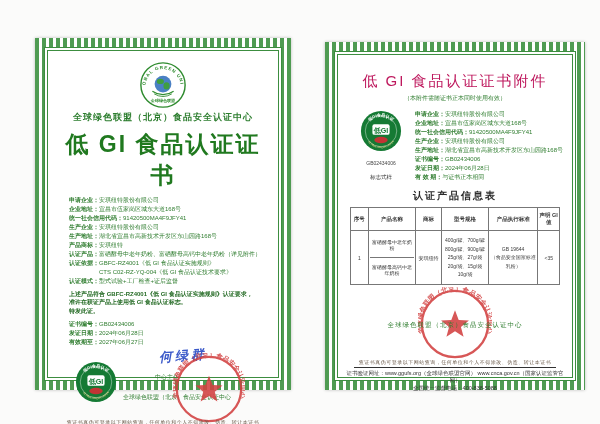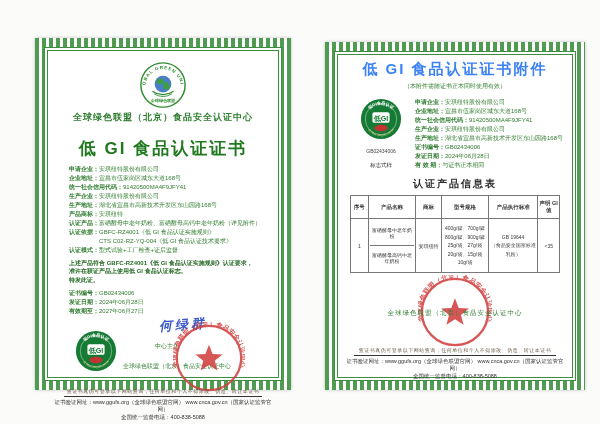--- a/index.html
+++ b/index.html
@@ -12,22 +12,22 @@
       repeating-linear-gradient(90deg,#4f9b52 0 4px,#ffffff 4px 7px);
     box-shadow:0 0 3px rgba(0,0,0,.25);
     padding:9px;}
   .cert-left{left:35px;top:38px;width:256px;height:352px;}
   .cert-right{left:325px;top:42px;width:260px;height:348px;}
   .cert-inner{box-sizing:border-box;width:100%;height:100%;background:#fff;
     border:1px solid #3c8d3f;outline:1px solid #3c8d3f;outline-offset:-4px;
     padding:8px 8px 4px 8px;position:relative;text-align:center;}
   .org-logo{display:block;margin:6px auto 0;}
   .org-name{font-size:9px;font-weight:bold;color:#2c7d2e;letter-spacing:1px;margin-top:3px;}
-  .cert-title{font-size:17px;font-weight:bold;color:#20791f;letter-spacing:2px;margin-top:13px;}
-  .cert-title-red{font-size:15px;font-weight:bold;color:#3b82f6;letter-spacing:2px;}
+  .cert-title{font-size:23px;font-weight:bold;color:#20791f;letter-spacing:2px;margin-top:5px;}
+  .cert-title-red{font-size:15px;font-weight:normal;color:#be185d;letter-spacing:2px;margin-top:12px;}
   .cert-subtitle{font-size:6px;color:#2f7d2f;margin-top:3px;}
   .fields{margin:5px 6px 0 16px;text-align:left;}
   .field-line{font-size:6px;line-height:1.5;color:#2f7d2f;white-space:nowrap;}
   .field-line .lab{font-weight:bold;}
   .field-line.indent{padding-left:30px;}
   .statement{margin:4px 16px 0;text-align:left;font-size:6px;line-height:1.4;
     color:#256b25;font-weight:bold;}
   .certnos{margin:5px 6px 0 16px;text-align:left;}
   .bottom-area{position:relative;height:66px;margin-top:2px;}
   .gi-logo{position:absolute;left:22px;top:12px;}

